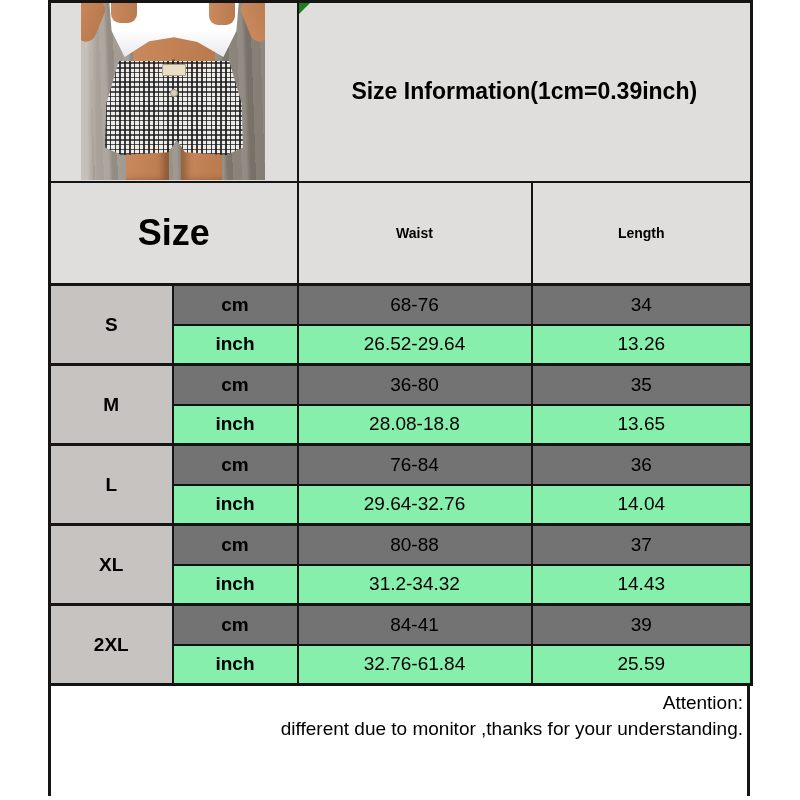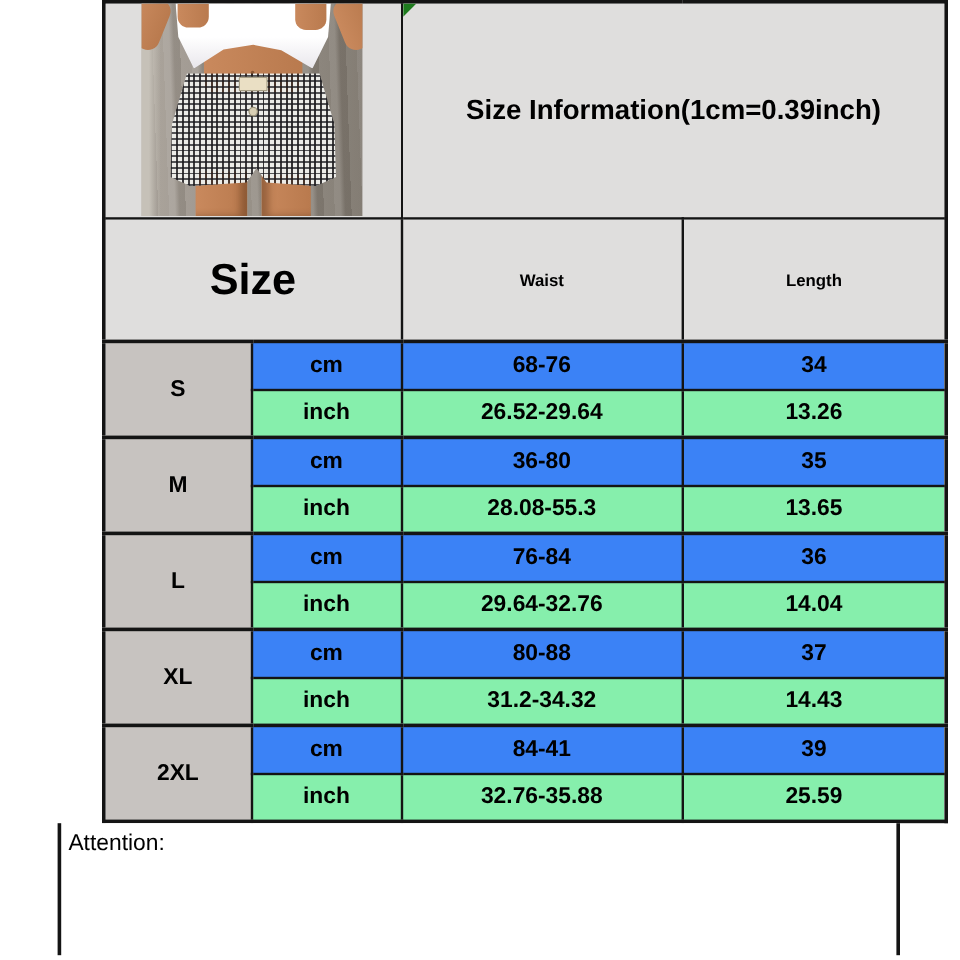--- a/index.html
+++ b/index.html
@@ -11,42 +11,41 @@
     color: #000;
     overflow: hidden;
   }
   .sheet { position: absolute; left: 48px; top: 0; width: 702px; }
 
   table.size-table {
     width: 702px;
     border-collapse: collapse;
     table-layout: fixed;
     border: 3px solid #141414;
-    margin-left: 37px;
   }
   table.size-table td, table.size-table th {
     border: 2px solid #141414;
     padding: 0;
     text-align: center;
     vertical-align: middle;
     overflow: hidden;
   }
   tr.r-photo  { height: 180px; }
   tr.r-head   { height: 103px; }
   tr.r-sub    { height: 40px; }
   tr.sec-start td { border-top-width: 3px; }
 
   .photo-cell { background: #dfdedd; position: relative; }
   .title-cell { background: #dfdedd; position: relative; font-weight: bold; font-size: 23px; letter-spacing: 0px; }
   th.h-size   { background: #dfdedd; font-size: 36px; font-weight: bold; }
   th.h-col    { background: #dfdedd; font-size: 14px; font-weight: bold; }
   tr td.c-size { background: #c7c3c0; font-weight: bold; font-size: 19px; }
   td.c-unit   { font-weight: bold; font-size: 19px; }
-  td.c-val    { font-size: 19px; font-weight: bold; }
-  td.bg-light { background: #3b82f6; }
+  td.c-val    { font-size: 19px; font-weight: normal; }
+  td.bg-light { background: #737373; }
   td.bg-white { background: #86efac; }
 
   .corner-marker {
     position: absolute; left: 0; top: 0;
     width: 0; height: 0;
     border-left: 11px solid #1e7b1e;
     border-bottom: 11px solid transparent;
   }
 
   .attention {
@@ -54,21 +53,21 @@
     width: 702px;
     height: 110px;
     border-left: 3px solid #141414;
     border-right: 3px solid #141414;
     background: #ffffff;
     padding: 4px 4px 0 6px;
     font-size: 19px;
     line-height: 26px;
     text-align: left;
   }
-  .attention div { white-space: nowrap; }
+  .attention div { white-space: nowrap; text-align: right; }
 
   
   .photo {
     position: absolute; left: 30px; top: 0;
     width: 184px; height: 177px;
     overflow: hidden;
     background:
       linear-gradient(90deg, #c6c1b8 0px, #c6c1b8 6px, rgba(198,193,184,0) 16px),
       repeating-linear-gradient(88deg, rgba(255,255,255,0.12) 0 5px, rgba(58,52,45,0.12) 9px 14px, rgba(255,255,255,0.05) 14px 23px),
       linear-gradient(90deg, #a8a199 0%, #958e85 40%, #8b847b 70%, #7d766d 100%);
@@ -162,21 +161,21 @@
       </tr>
 
       <tr class="r-sub sec-start">
         <td rowspan="2" class="c-size">M</td>
         <td class="c-unit bg-light">cm</td>
         <td class="c-val bg-light">36-80</td>
         <td class="c-val bg-light">35</td>
       </tr>
       <tr class="r-sub">
         <td class="c-unit bg-white">inch</td>
-        <td class="c-val bg-white">28.08-55.3</td>
+        <td class="c-val bg-white">28.08-18.8</td>
         <td class="c-val bg-white">13.65</td>
       </tr>
 
       <tr class="r-sub sec-start">
         <td rowspan="2" class="c-size">L</td>
         <td class="c-unit bg-light">cm</td>
         <td class="c-val bg-light">76-84</td>
         <td class="c-val bg-light">36</td>
       </tr>
       <tr class="r-sub">
@@ -198,24 +197,25 @@
       </tr>
 
       <tr class="r-sub sec-start">
         <td rowspan="2" class="c-size">2XL</td>
         <td class="c-unit bg-light">cm</td>
         <td class="c-val bg-light">84-41</td>
         <td class="c-val bg-light">39</td>
       </tr>
       <tr class="r-sub">
         <td class="c-unit bg-white">inch</td>
-        <td class="c-val bg-white">32.76-35.88</td>
+        <td class="c-val bg-white">32.76-61.84</td>
         <td class="c-val bg-white">25.59</td>
       </tr>
     </tbody>
       </table>
 
     <div class="attention">
       <div>Attention:</div>
+      <div>different due to monitor ,thanks for your understanding.</div>
     </div>
 
   </div>
 </div>
 
 </body></html>

